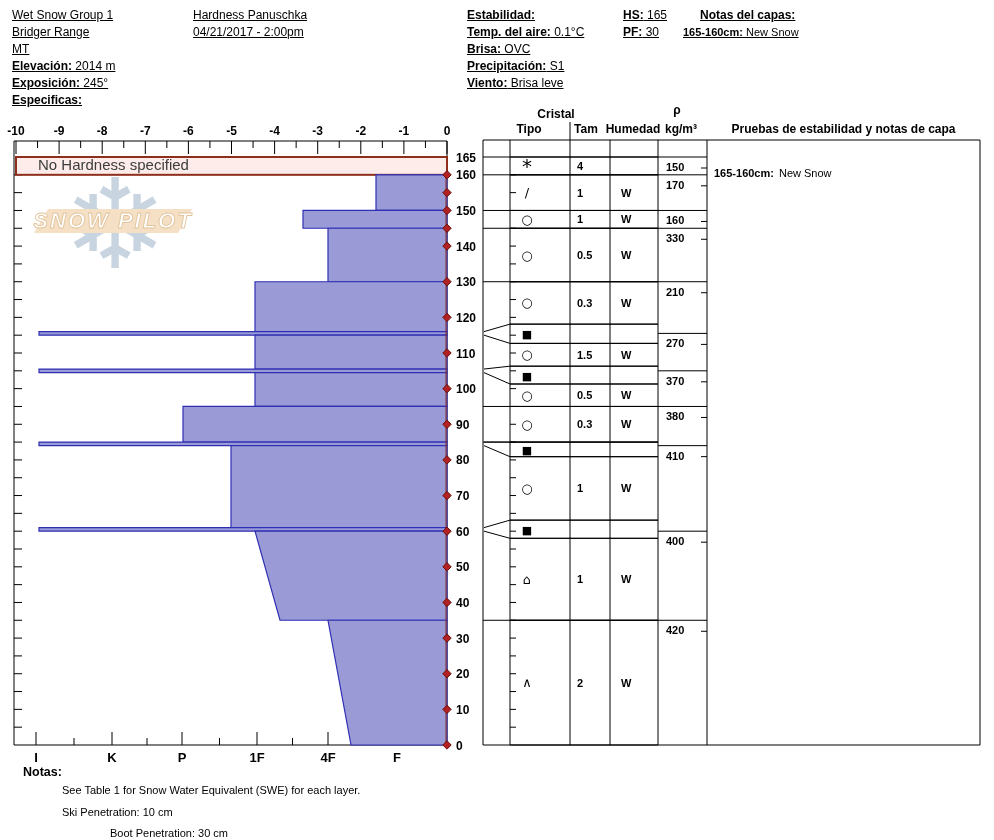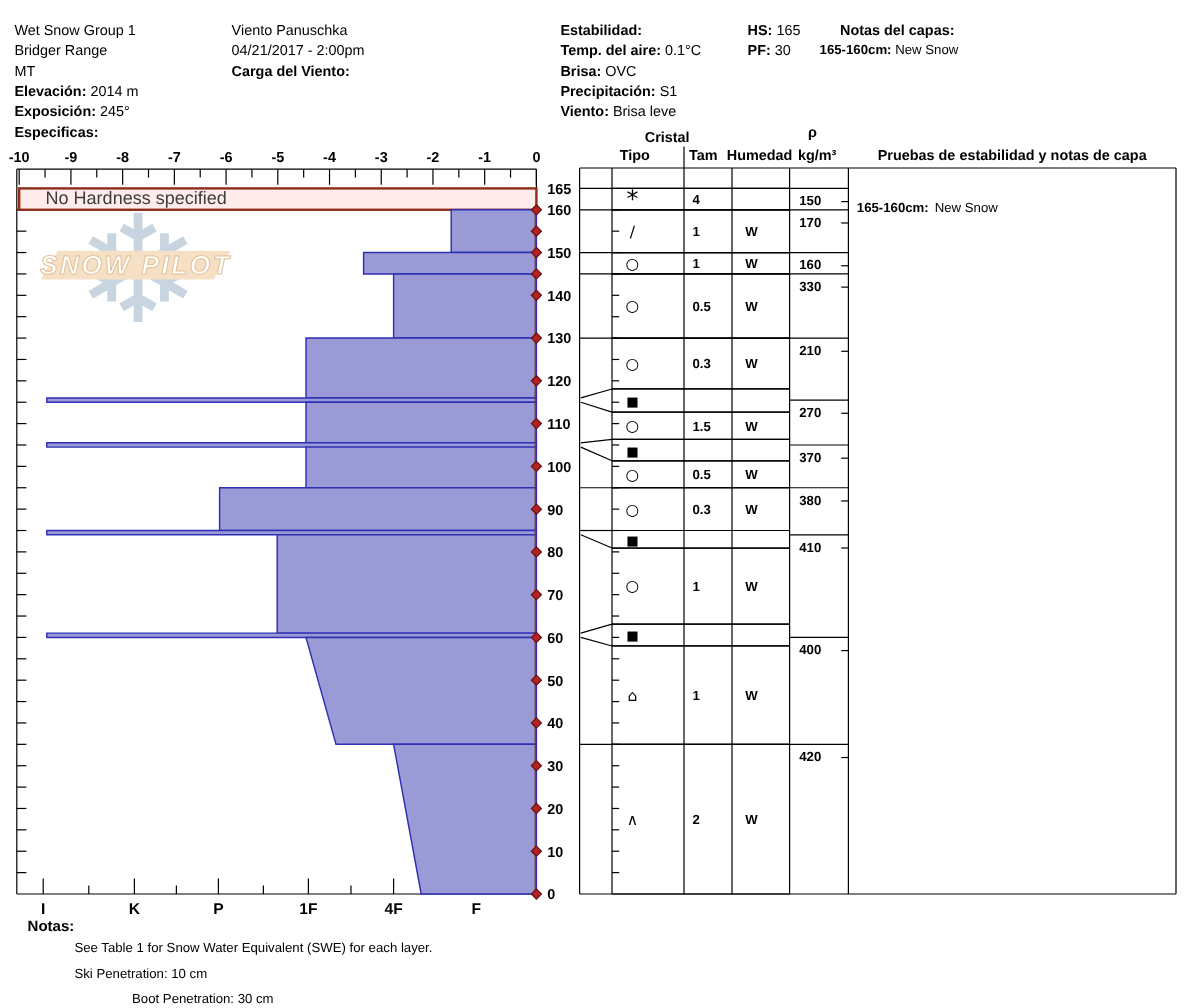--- a/index.html
+++ b/index.html
@@ -1,18 +1,18 @@
 <!DOCTYPE html>
 <html><head>
 <meta charset="utf-8">
 <style>
   html,body{margin:0;padding:0;background:#fff;}
   .page{position:relative;width:994px;height:840px;background:#fff;
         font-family:"Liberation Sans","DejaVu Sans",sans-serif;color:#000;overflow:hidden;}
-  .hdr-col{position:absolute;top:17px;}
+  .hdr-col{position:absolute;top:7px;text-decoration:underline;}
   .hdr-line{font-size:12px;line-height:17px;white-space:nowrap;}
   .hdr-line.small{font-size:11px;line-height:16px;}
   .hdr-line b{font-weight:bold;}
   #chart-wrap{position:absolute;left:0;top:0;}
   .footer{position:absolute;left:12px;top:765px;font-size:11px;}
   .footer .nlabel{position:absolute;left:0;top:0;font-weight:bold;font-size:12.5px;padding-left:11px;}
   .footer .nline{position:absolute;left:50px;white-space:nowrap;margin-top:19px;}
 </style>
 </head>
 <body>
@@ -21,23 +21,22 @@
   <div id="header-block">
       <div class="hdr-col" style="left: 12px;">
         <div class="hdr-line">Wet Snow Group 1</div>
         <div class="hdr-line">Bridger Range</div>
         <div class="hdr-line">MT</div>
         <div class="hdr-line"><b>Elevación:</b> 2014 m</div>
         <div class="hdr-line"><b>Exposición:</b> 245°</div>
         <div class="hdr-line"><b>Especificas:</b></div>
       </div>
       <div class="hdr-col" style="left: 193px;">
-        <div class="hdr-line">Viento Panuschka</div>
+        <div class="hdr-line">Hardness Panuschka</div>
         <div class="hdr-line">04/21/2017 - 2:00pm</div>
-        <div class="hdr-line"><b>Carga del Viento:</b></div>
       </div>
       <div class="hdr-col" style="left: 443px; margin-left: 24px;">
         <div class="hdr-line"><b>Estabilidad:</b></div>
         <div class="hdr-line"><b>Temp. del aire:</b> 0.1°C</div>
         <div class="hdr-line"><b>Brisa:</b> OVC</div>
         <div class="hdr-line"><b>Precipitación:</b> S1</div>
         <div class="hdr-line"><b>Viento:</b> Brisa leve</div>
       </div>
       <div class="hdr-col" style="left: 623px;">
         <div class="hdr-line"><b>HS:</b> 165</div>

